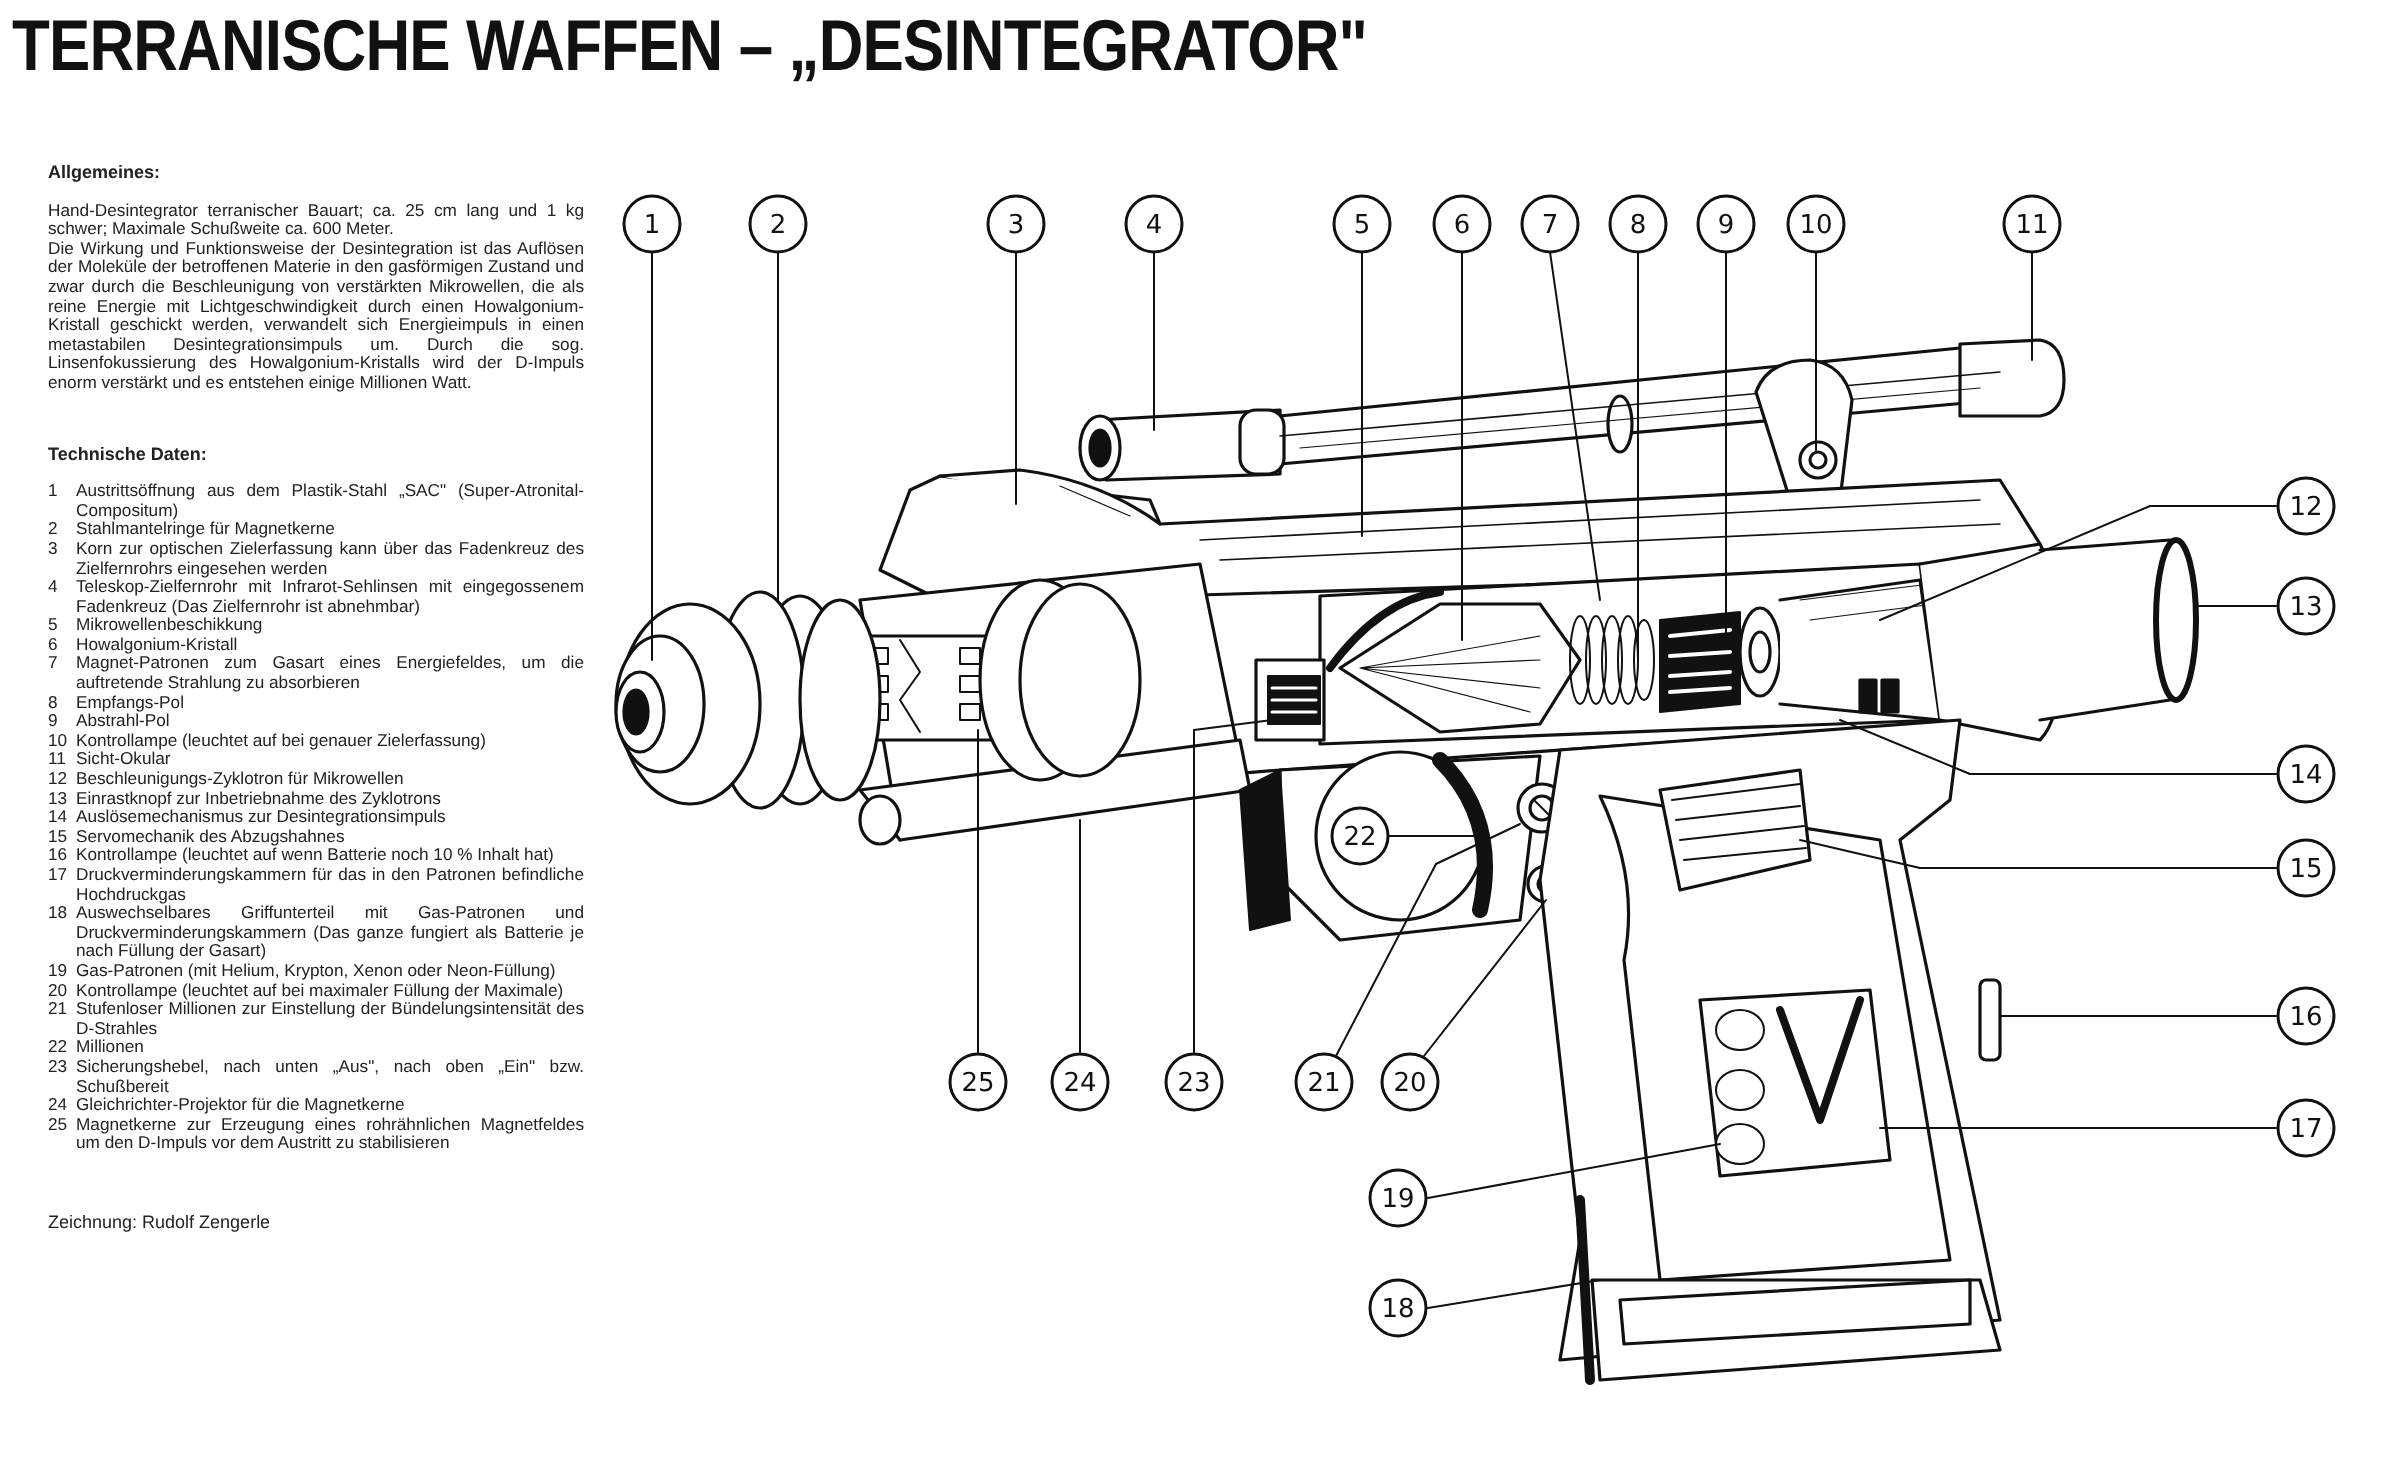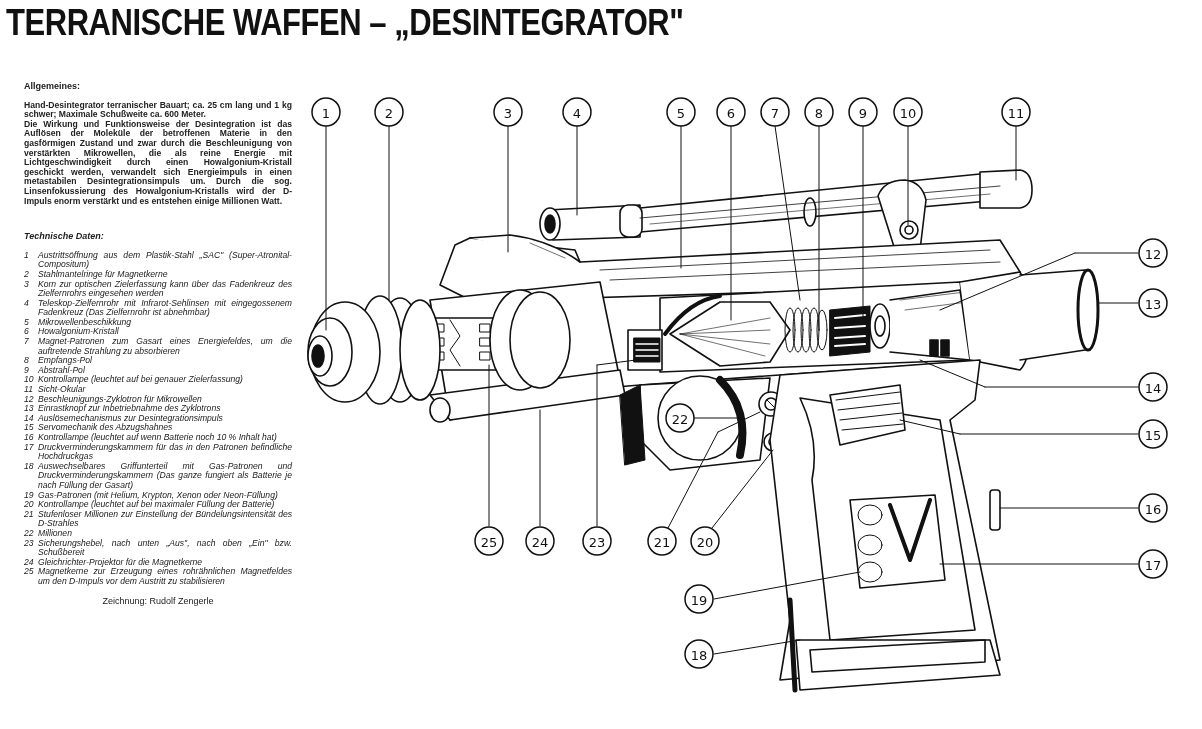--- a/index.html
+++ b/index.html
@@ -1,26 +1,26 @@
 <!DOCTYPE html>
 <html><head>
 <meta charset="utf-8">
 <style>
   html, body { margin:0; padding:0; background:#ffffff; }
   body { width:1202px; height:729px; position:relative; overflow:hidden; color:#111; font-family:"Liberation Sans", sans-serif; }
   #title { position:absolute; left:6px; top:2px; font-family:"Liberation Sans", sans-serif; font-weight:bold; font-size:36px; letter-spacing:-0.5px; transform:scaleX(0.86); transform-origin:left top; white-space:nowrap; color:#111; }
   #left { position:absolute; left:24px; top:82px; width:268px; font-size:8.6px; line-height:9.6px; color:#222; }
   .sec-h { font-weight:bold; font-size:9px; margin-bottom:9px; }
-  .gen p { margin:0; text-align:justify;font-weight:bold; }
-  .tech { margin-top:26px;font-style:italic; }
+  .gen p { margin:0; text-align:justify; }
+  .tech { margin-top:26px; }
   .tech ol { list-style:none; margin:0; padding:0; }
   .tech li { display:flex; margin:0; }
   .tech li .n { width:14px; flex:none; text-align:left; }
   .tech li .t { flex:1; text-align:justify; }
-  .credit { text-align:center; margin-top:10px; font-size:9px; }
+  .credit { text-align:left; margin-top:30px; font-size:9px; }
   #drawing { position:absolute; left:0; top:0; }
   .callout text { font-family:"DejaVu Sans", sans-serif; font-size:13px; text-anchor:middle; dominant-baseline:central; fill:#111; }
 </style>
 </head>
 <body>
 
 <div id="title">TERRANISCHE WAFFEN – „DESINTEGRATOR"</div>
 
 <div id="left">
   <div class="gen">
@@ -102,21 +102,21 @@
         <li>
           <span class="n">18</span>
           <span class="t">Auswechselbares Griffunterteil mit Gas-Patronen und Druckverminderungskammern (Das ganze fungiert als Batterie je nach Füllung der Gasart)</span>
         </li>
         <li>
           <span class="n">19</span>
           <span class="t">Gas-Patronen (mit Helium, Krypton, Xenon oder Neon-Füllung)</span>
         </li>
         <li>
           <span class="n">20</span>
-          <span class="t">Kontrollampe (leuchtet auf bei maximaler Füllung der Batterie)</span>
+          <span class="t">Kontrollampe (leuchtet auf bei maximaler Füllung der Maximale)</span>
         </li>
         <li>
           <span class="n">21</span>
           <span class="t">Stufenloser Millionen zur Einstellung der Bündelungsintensität des D-Strahles</span>
         </li>
         <li>
           <span class="n">22</span>
           <span class="t">Millionen</span>
         </li>
         <li>

